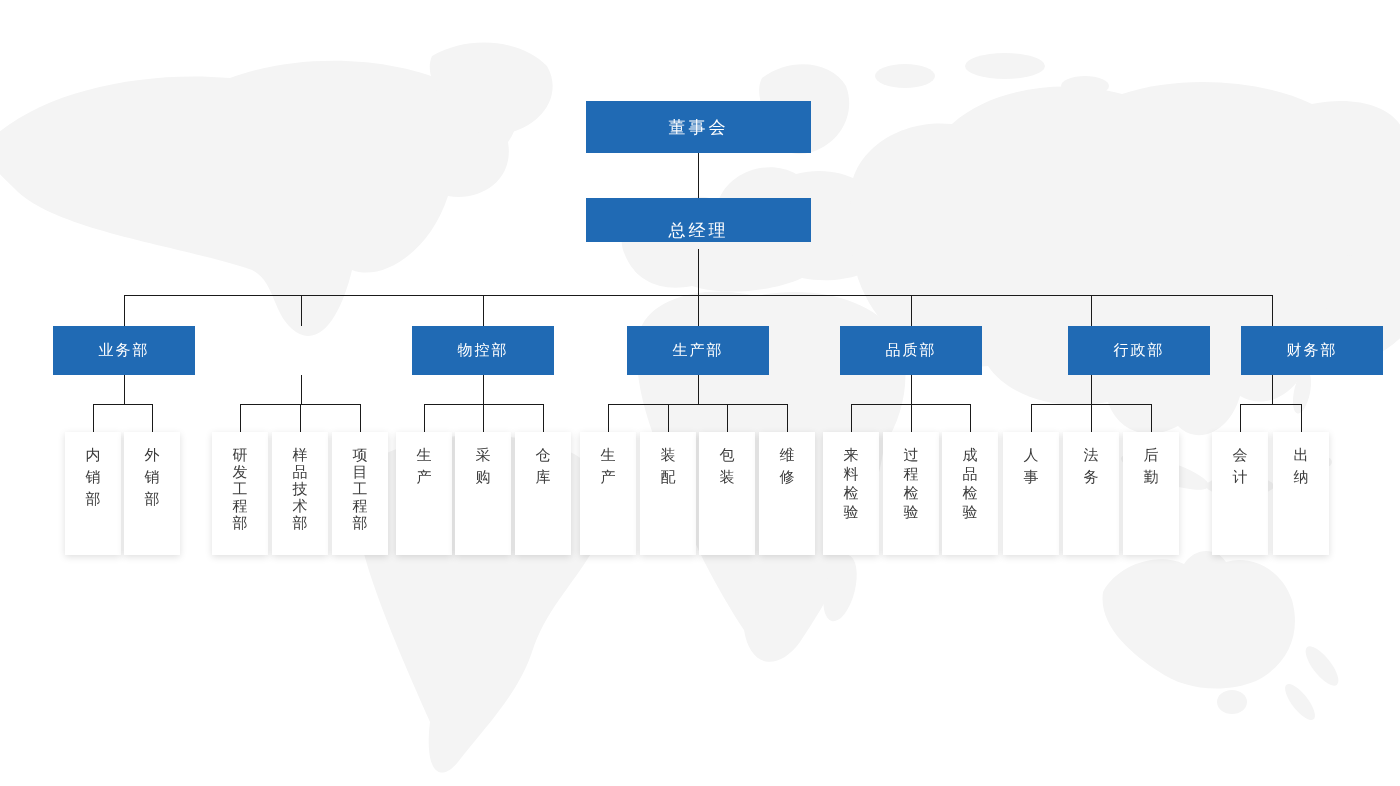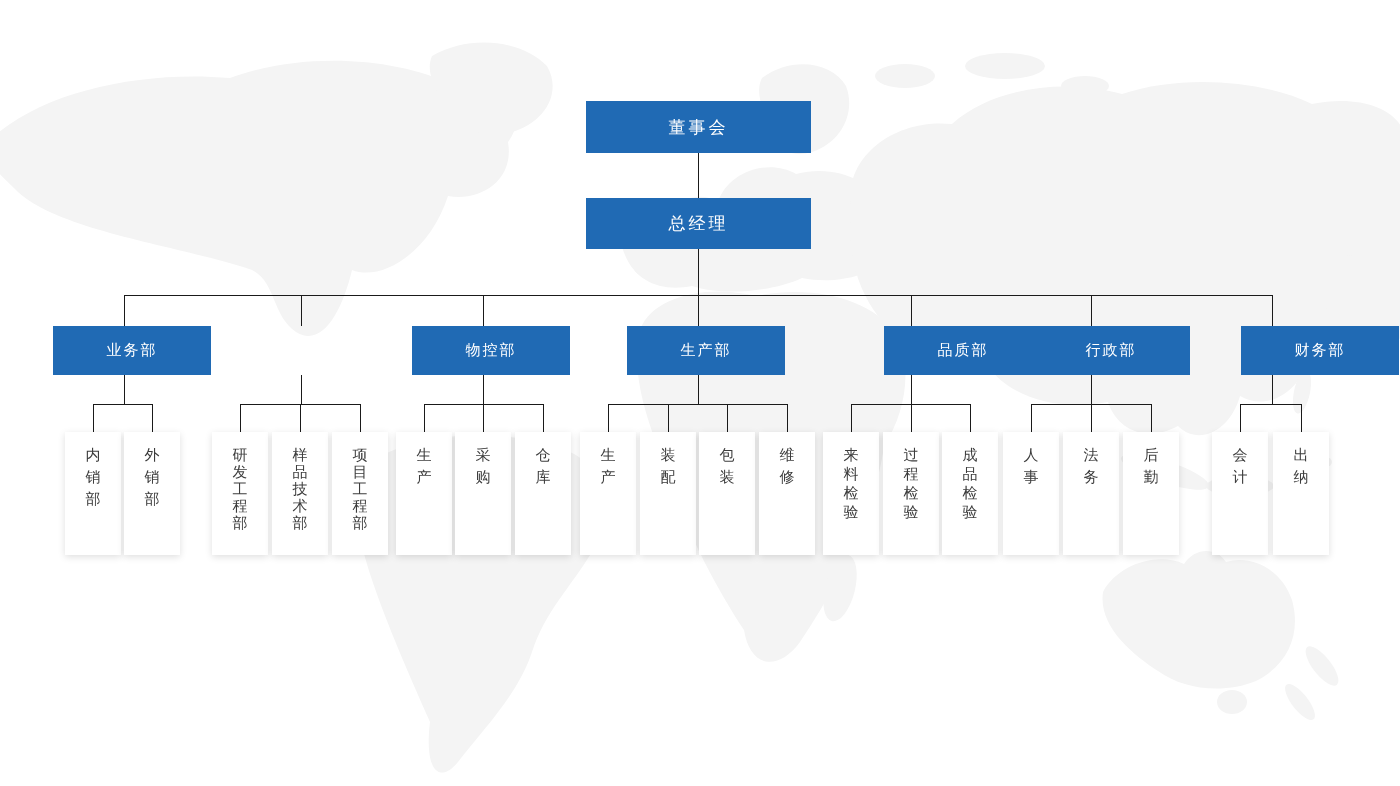--- a/index.html
+++ b/index.html
@@ -11,22 +11,22 @@
   .stage svg{position:absolute;left:0;top:0;}
   svg.map{z-index:0;}
   svg.wires{z-index:1;}
   .node{
     position:absolute;z-index:2;box-sizing:border-box;
     background:var(--node-fill,#206ab4);color:var(--node-text,#ffffff);
     display:flex;align-items:center;justify-content:center;
   }
   .lvl1{left:586px;width:225px;height:52px;font-size:17px;letter-spacing:3px;}
   .node-board{top:101px;}
-  .node-gm{top:198px;height:51px;}
-  .dept{top:326px;width:158px;height:49px;font-size:15px;letter-spacing:2px;}
+  .node-gm{top:198px;height:44px;align-items:flex-end;}
+  .dept{top:326px;width:142px;height:49px;font-size:15px;letter-spacing:2px;}
   .leaf{
     position:absolute;z-index:2;top:432px;width:56px;height:123px;box-sizing:border-box;
     background:#fff;box-shadow:0 2px 7px rgba(0,0,0,0.13);
     display:flex;justify-content:center;align-items:flex-start;padding-top:15px;
   }
   .vtext{
     display:flex;flex-direction:column;align-items:center;
     font-size:15px;line-height:1;color:var(--leaf-text,#3c3c3c);
   }
   .vtext.sp-l{gap:7px;}
@@ -89,24 +89,24 @@
 
   <div class="node dept" style="left:53px">
       <span>业务部</span>
     </div>
   <div class="node dept" style="left:412px">
       <span>物控部</span>
     </div>
   <div class="node dept" style="left:627px">
       <span>生产部</span>
     </div>
-  <div class="node dept" style="left:884px">
+  <div class="node dept" style="left:840px">
       <span>品质部</span>
     </div>
-  <div class="node dept" style="left:1032px">
+  <div class="node dept" style="left:1068px">
       <span>行政部</span>
     </div>
   <div class="node dept" style="left:1241px">
       <span>财务部</span>
     </div>
 
   <div class="leaf" style="left:65px">
       <span class="vtext sp-l">
         <div>内</div>
         <div>销</div>

